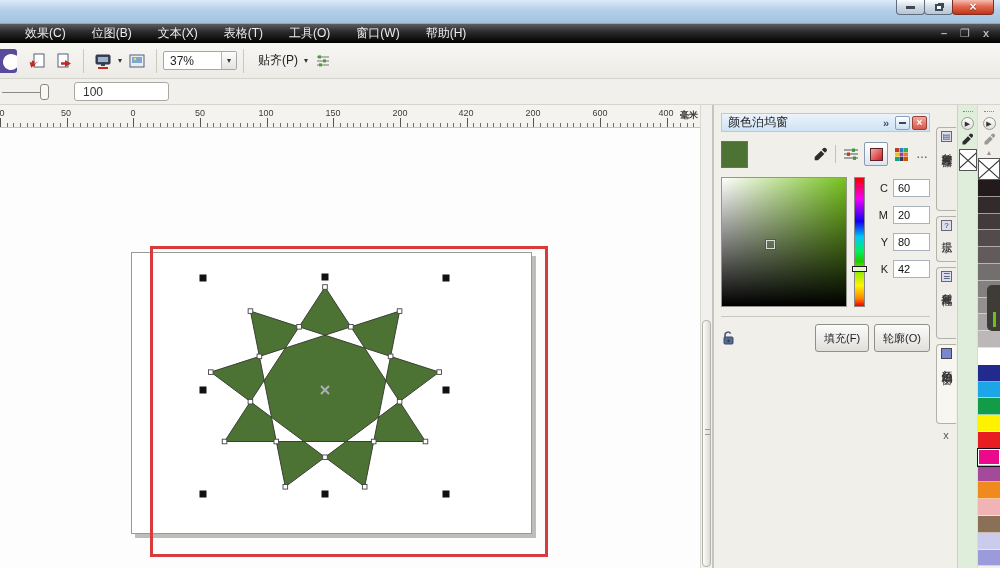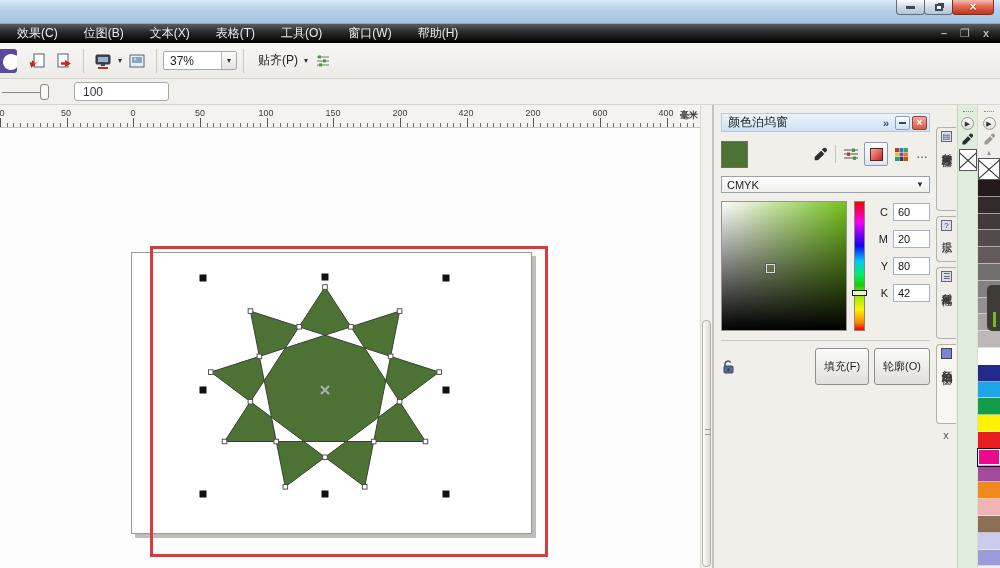--- a/index.html
+++ b/index.html
@@ -12,21 +12,21 @@
   .win-btns{position:absolute;top:0;right:6px;display:flex;}
   .win-btn{width:29px;height:15px;border:1px solid #5f6d7d;border-top:none;border-radius:0 0 4px 4px;
            background:linear-gradient(#fdfeff,#cfdae6 50%,#b6c6d6);display:flex;align-items:center;justify-content:center;margin-left:-1px;}
   .win-btn.close{width:42px;background:linear-gradient(#f6beb3,#e26a52 45%,#c23418);border-color:#7a2f22;}
   .g-min{width:9px;height:3px;background:#3c4a58;}
   .g-restore{width:8px;height:7px;border:2px solid #3c4a58;background:#fff;box-shadow:2px -2px 0 -1px #3c4a58;}
   .g-close{color:#fff;font-size:12px;font-weight:bold;line-height:1;text-shadow:0 1px 1px #7a2012;}
 
   
   .menubar{height:19px;background:linear-gradient(#5d5d5d,#2c2c2c 40%,#000);display:flex;align-items:center;color:#ececec;font-size:12px;position:relative;}
-  .menu-items{display:flex;padding-left:4px;}
+  .menu-items{display:flex;padding-left:12px;}
   .menu-item{padding:0 13px;cursor:default;}
   .mini-ctrls{position:absolute;right:8px;top:0;height:19px;display:flex;align-items:center;gap:9px;color:#b9b9b9;font-size:11px;font-weight:bold;}
   .mini-ctrls span{width:12px;text-align:center;line-height:1;}
 
   
   .toolbar{height:36px;background:linear-gradient(#f7f6f3,#ecebe6);border-bottom:1px solid #d5d4cd;display:flex;align-items:center;padding-left:0;}
   .tb-sep{width:1px;height:24px;background:#c9c8c1;margin:0 6px;}
   .tb-icon{width:22px;height:22px;display:flex;align-items:center;justify-content:center;margin:0 2px;}
   .app-icon{width:17px;height:24px;background:#5b4a9b;border-radius:0 3px 3px 0;margin-right:8px;position:relative;overflow:hidden;}
   .app-icon::after{content:"";position:absolute;left:3px;top:5px;width:16px;height:16px;background:#fff;border-radius:50% 0 50% 50%;transform:rotate(20deg);}
@@ -83,21 +83,21 @@
   .field-sel{position:absolute;width:9px;height:9px;border:1px solid #dcdcdc;box-shadow:0 0 0 1px rgba(70,70,70,.55);}
   .hue{width:12px;height:130px;margin-left:7px;position:relative;border:1px solid #888;
        background:linear-gradient(#f40000,#f400f4 16%,#1400f0 34%,#00c8f8 46%,#00f060 57%,#1ecc00 65%,#a8ec00 75%,#fcf400 84%,#fc8800 94%,#f40000);}
   .hue-handle{position:absolute;left:-3px;right:-3px;height:6px;border:1px solid #1d1d1d;background:rgba(255,255,255,.8);}
   .channels{margin-left:10px;display:flex;flex-direction:column;padding-top:2px;}
   .chan{display:flex;align-items:center;margin-bottom:9px;}
   .chan-label{width:13px;font-size:11px;color:#222;text-align:right;margin-right:5px;}
   .chan-input{width:37px;height:18px;border:1px solid #a9b3bd;font-size:11px;color:#111;padding:0 4px;background:#fff;font-family:inherit;}
   .divider{border-top:1px solid #c9c8c0;margin-top:9px;}
   .bottom-row{display:flex;align-items:center;margin-top:7px;}
-  .d-btn{height:37px;padding:0 8px;border:1px solid #8f8f8c;border-radius:3px;background:linear-gradient(#fbfbfa,#e0dfda);font-size:11px;color:#1d1d1d;margin-left:5px;display:flex;align-items:center;}
+  .d-btn{height:28px;padding:0 8px;border:1px solid #8f8f8c;border-radius:3px;background:linear-gradient(#fbfbfa,#e0dfda);font-size:11px;color:#1d1d1d;margin-left:5px;display:flex;align-items:center;}
   .d-btn:first-of-type{margin-left:auto;}
 
   
   .tabstrip{position:absolute;left:936px;top:0;width:21px;height:463px;padding-top:22px;background:#f0efe9;}
   .side-tab{width:20px;border:1px solid #b3b2aa;border-right:none;border-radius:4px 0 0 4px;background:#eeede7;
             display:flex;flex-direction:column;align-items:center;padding-top:3px;margin-bottom:5px;}
   .side-tab.active{background:#f7f6f0;}
   .side-tab .vtext{writing-mode:vertical-rl;text-orientation:upright;font-size:11px;color:#333;line-height:1;letter-spacing:1px;margin-top:2px;}
   .tab-ico{width:11px;height:11px;border:1px solid #667;background:#dde;font-size:8px;color:#346;display:flex;align-items:center;justify-content:center;line-height:1;}
   .tab-ico.solid{background:#7b86cf;border-color:#445;}
@@ -424,24 +424,20 @@
               <rect x="10" y="5.5" width="4" height="4" fill="#e67e22"></rect>
             <rect x="1" y="10" width="4" height="4" fill="#16a085"></rect>
               <rect x="5.5" y="10" width="4" height="4" fill="#2c3e50"></rect>
               <rect x="10" y="10" width="4" height="4" fill="#d35400"></rect>
           </svg>
         </div>
         <div class="more-dots">…</div>
       </div>
     </div>
 
-    <div class="model-row">
-      <span>CMYK</span>
-      <span class="dd">▼</span>
-    </div>
 
     <div class="color-row">
       <div class="field">
         <div class="field-sel" style="left: calc(40% - 5px); top: calc(52% - 5px);"></div>
       </div>
       <div class="hue">
         <div class="hue-handle" style="top: calc(71% - 3px);"></div>
       </div>
       <div class="channels">
           <div class="chan">

